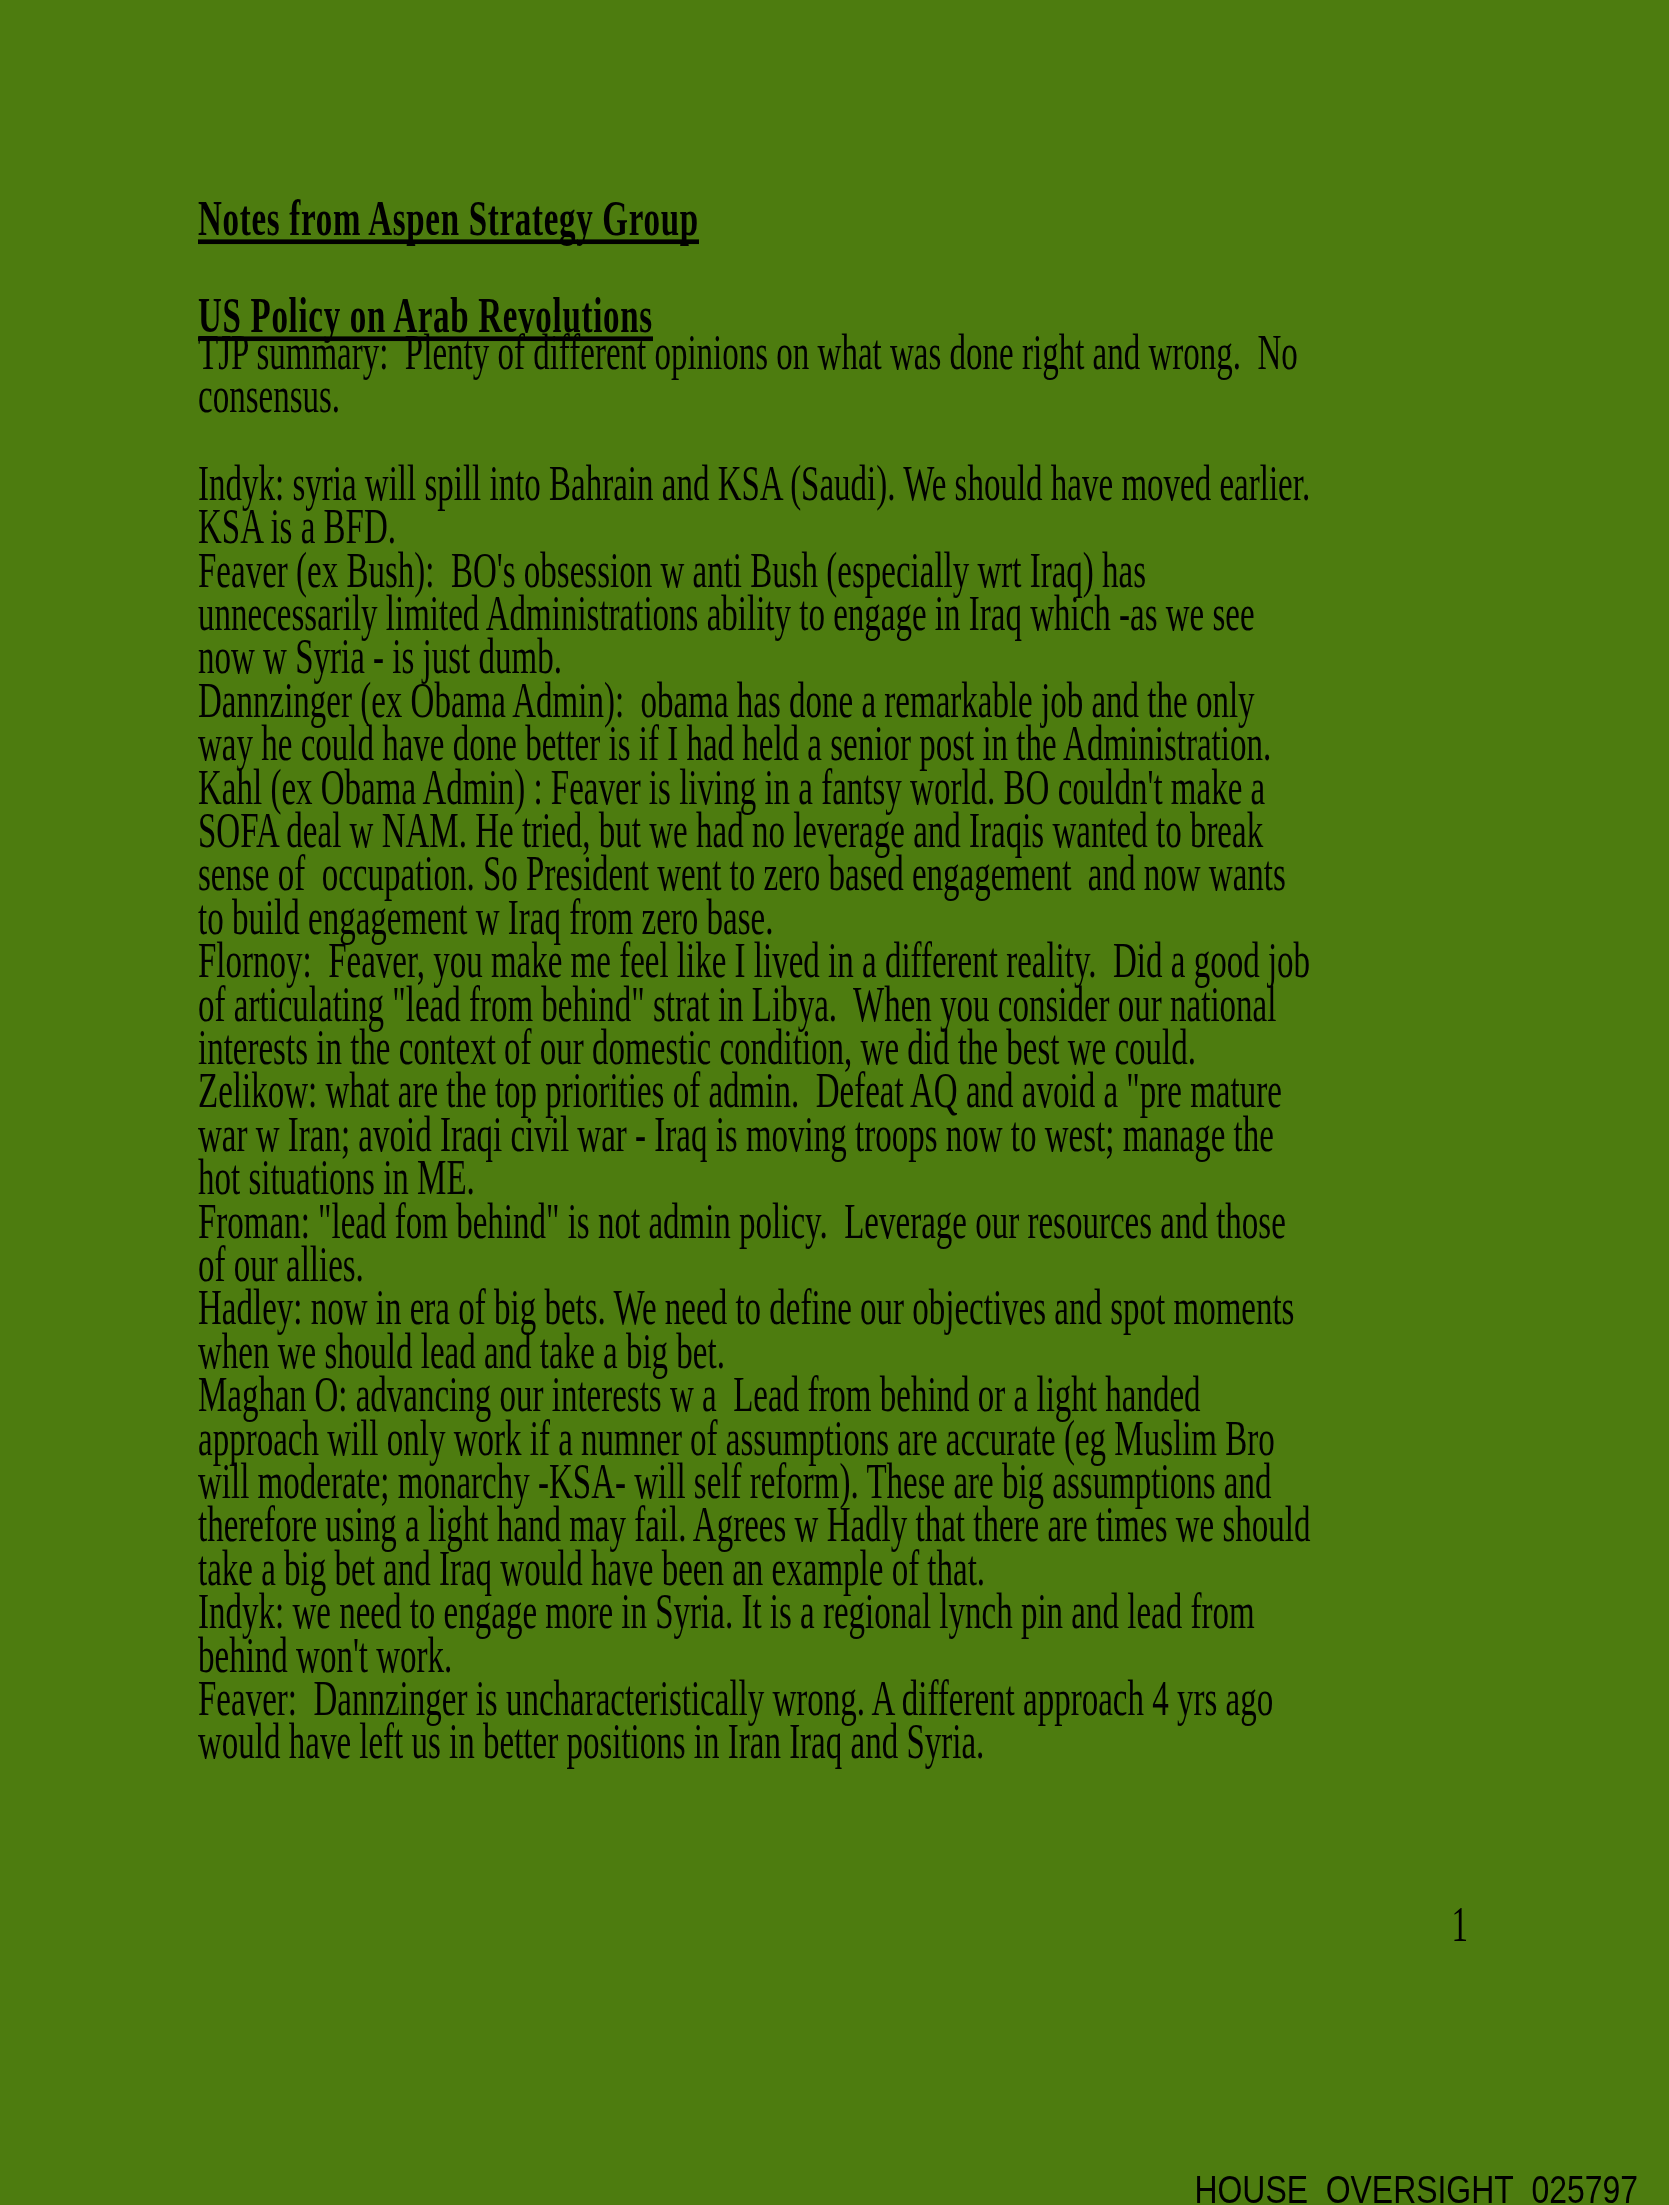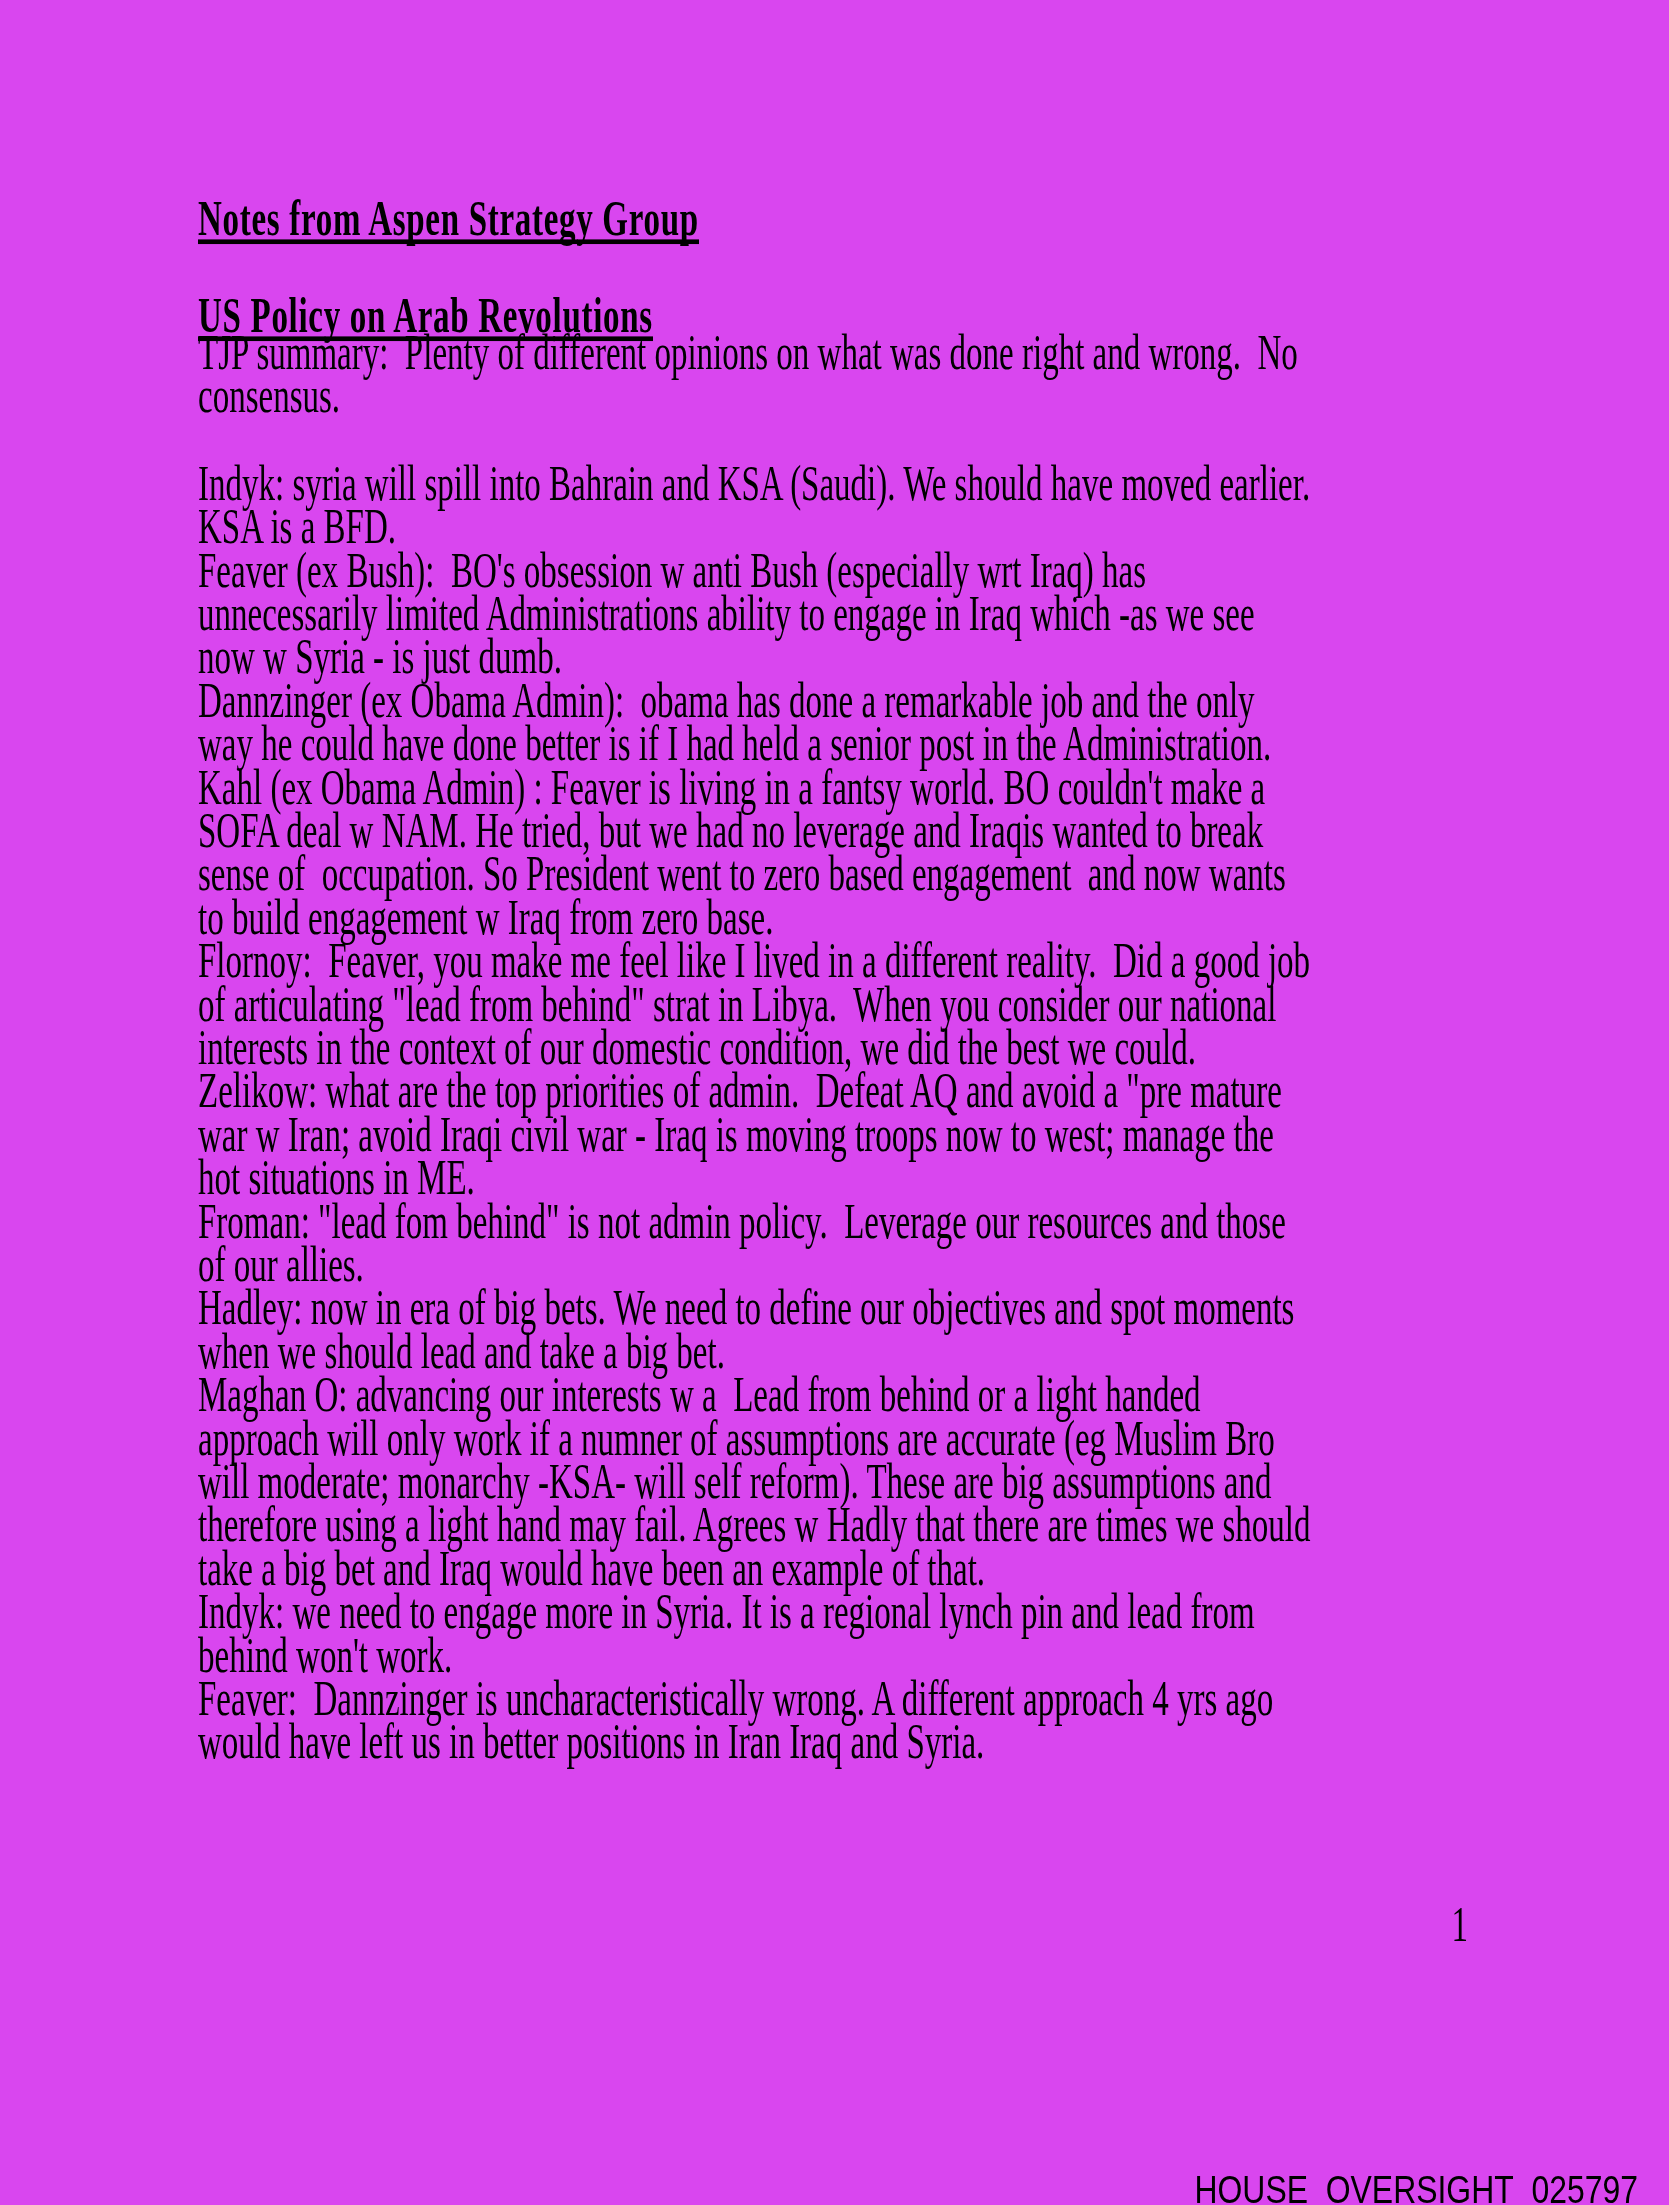--- a/index.html
+++ b/index.html
@@ -4,21 +4,21 @@
 <style>
   html, body {
     margin: 0;
     padding: 0;
     background: #ffffff;
   }
   .page {
     position: relative;
     width: 1669px;
     height: 2205px;
-    background: #d946ef;
+    background: #4d7c0f;
     overflow: hidden;
     font-family: "Liberation Serif", "DejaVu Serif", serif;
     color: #000000;
   }
   
   .doc-heading {
     position: absolute;
     left: 198px;
     margin: 0;
     font-family: "Liberation Serif", "DejaVu Serif", serif;

